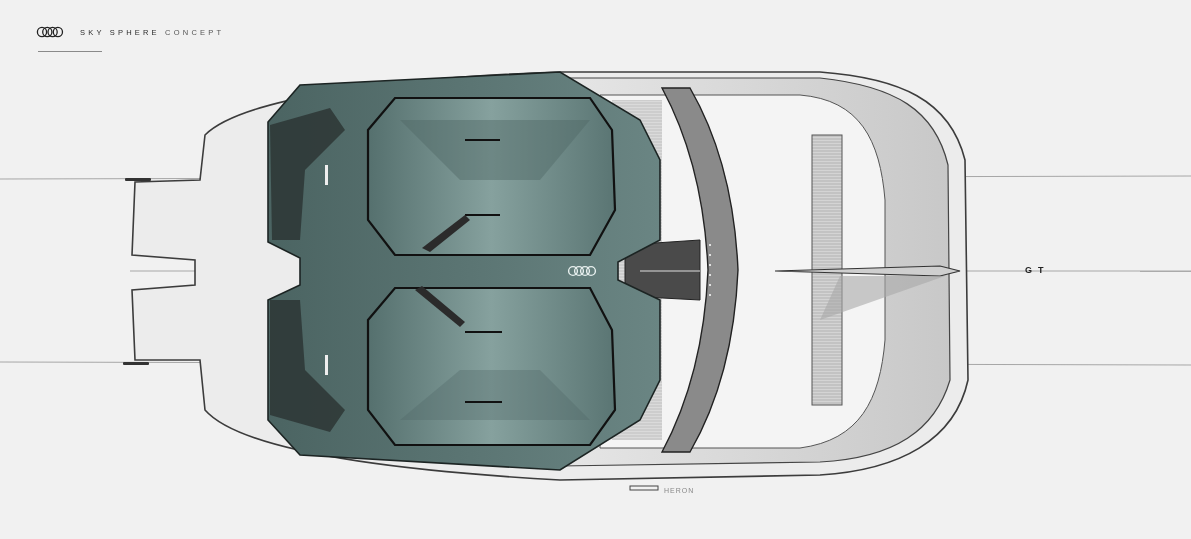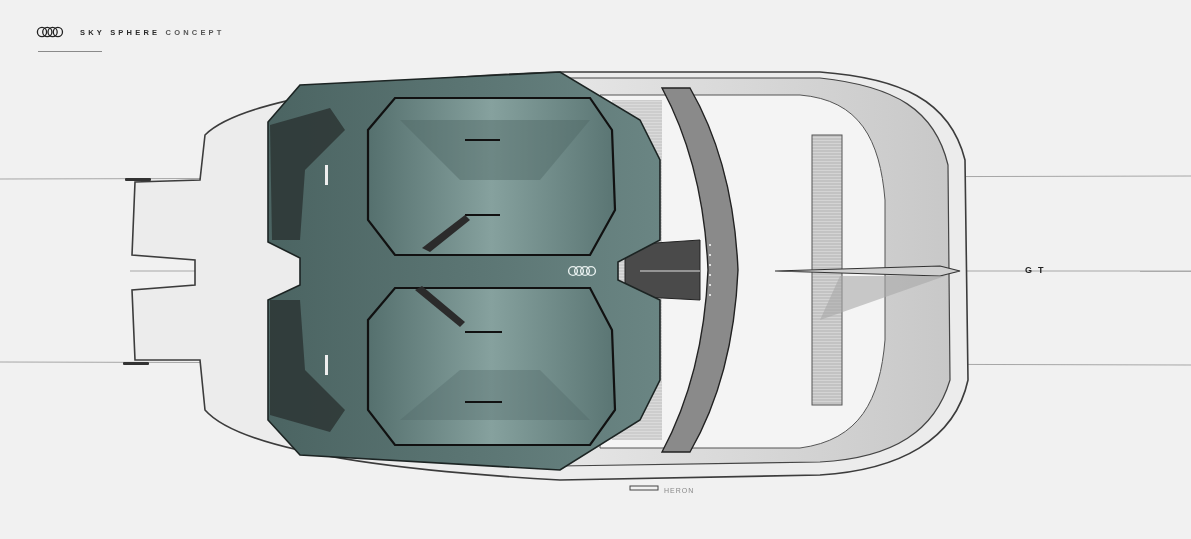--- a/index.html
+++ b/index.html
@@ -11,22 +11,22 @@
   }
   .header {
     position: absolute; left: 36px; top: 26px;
     display: flex; align-items: center; gap: 16px;
   }
   .brand-rings { width: 28px; height: 12px; display: block; }
   .title {
     font-size: 7.5px; letter-spacing: 3.2px; color: #2a2a2a;
     text-transform: uppercase;
   }
-  .title b { font-weight: 700; }
-  .title span.light { font-weight: 700; color: #555; }
+  .title b { font-weight: 400; }
+  .title span.light { font-weight: 400; color: #555; }
   .underline {
     position: absolute; left: 38px; top: 51px; width: 64px; height: 1px;
     background: #8a8a8a;
   }
   .gt-label {
     position: absolute; left: 1025px; top: 265px;
     font-size: 9px; font-weight: 700; letter-spacing: 6px; color: #222;
   }
   .gt-line {
     position: absolute; left: 1140px; top: 271px; width: 51px; height: 1px; background: #aaa;

